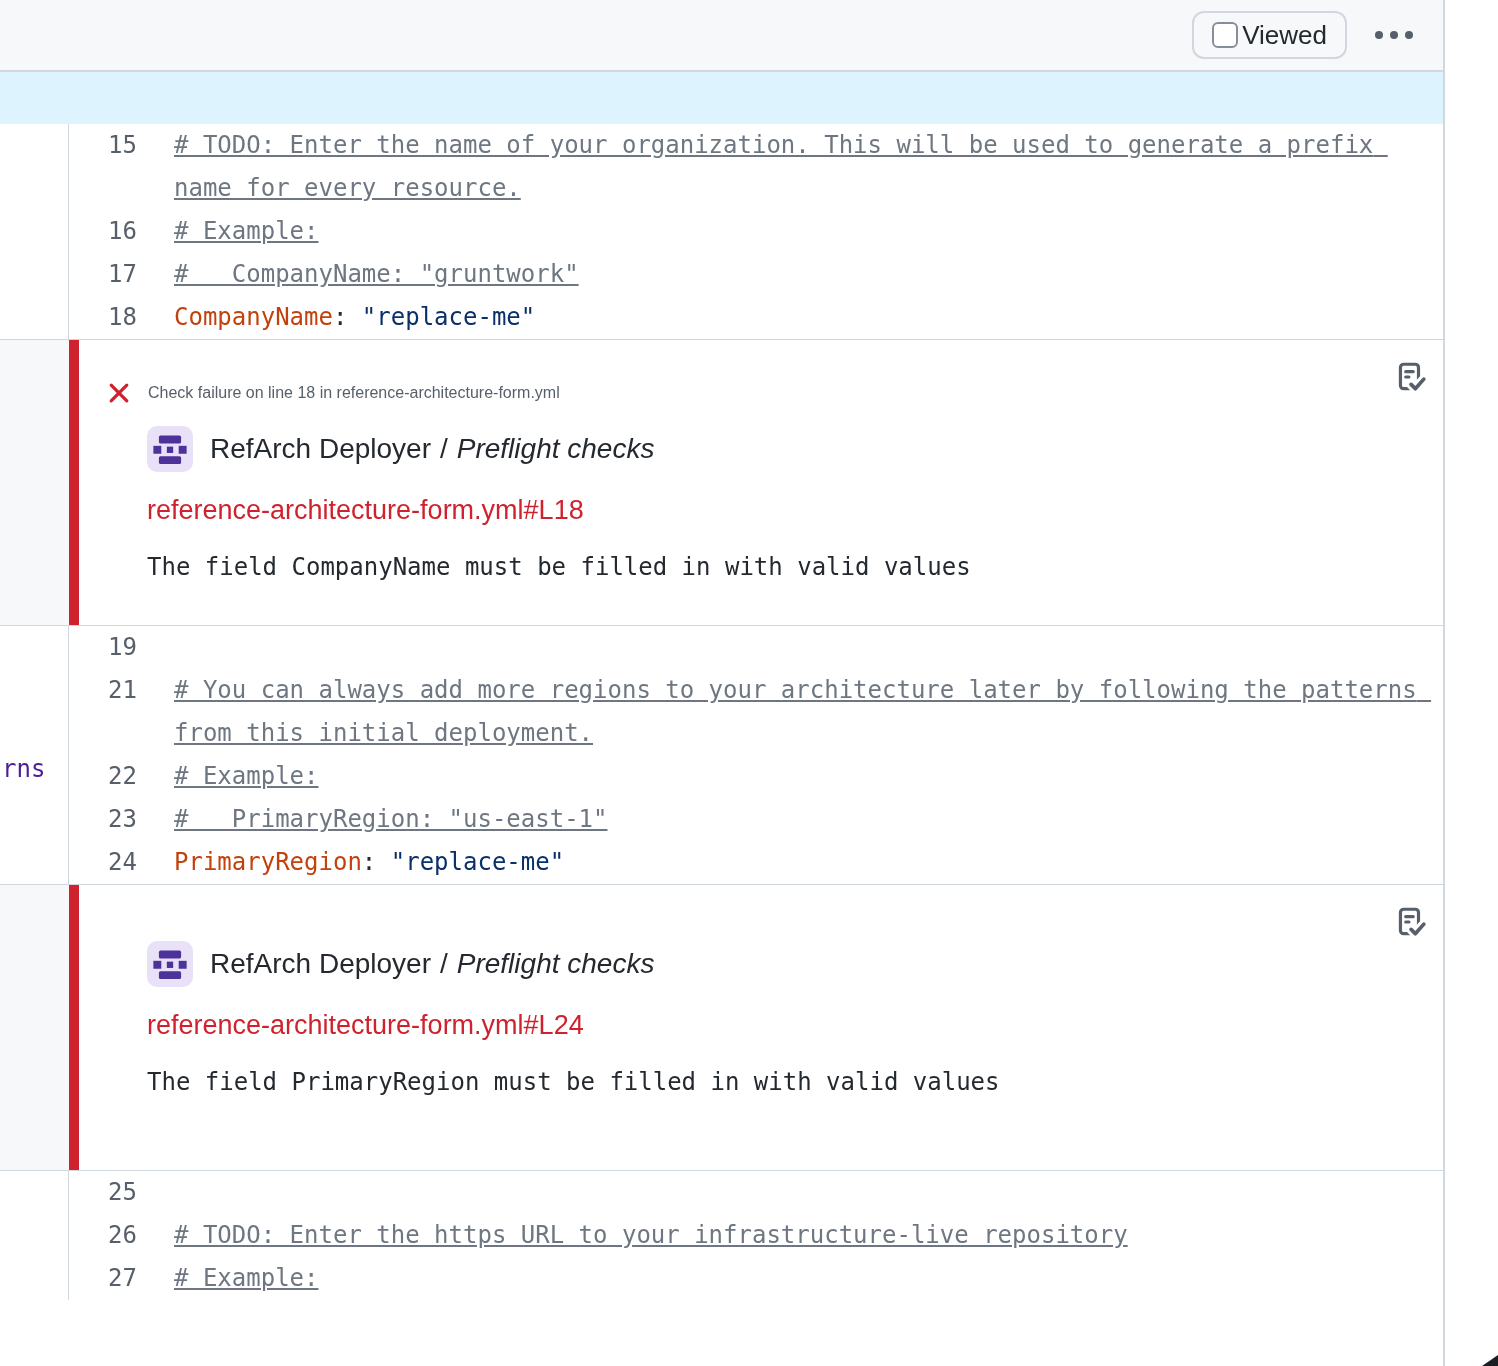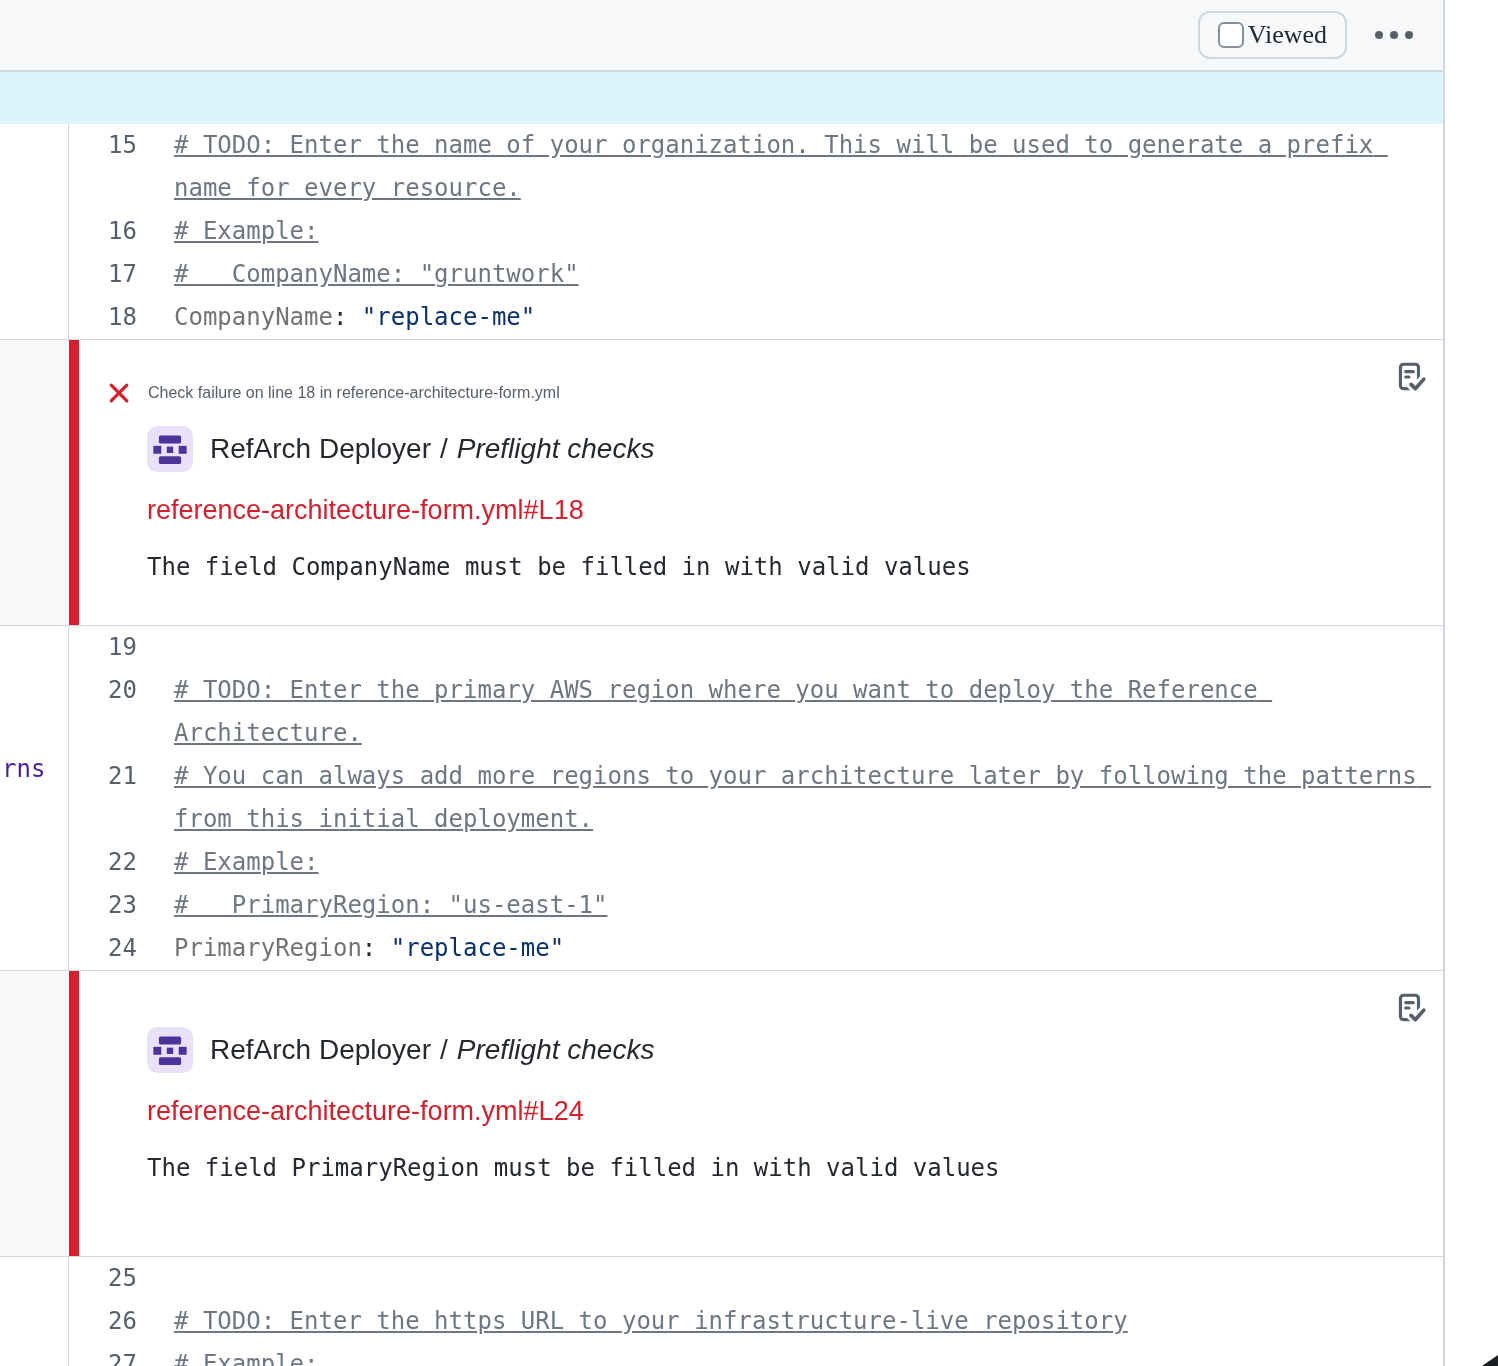--- a/index.html
+++ b/index.html
@@ -30,21 +30,21 @@
     padding-right:26px;
   }
   .viewed-btn {
     height:48px;
     display:flex; align-items:center; gap:4px;
     background:#f6f8fa;
     border:2px solid #d0d7de;
     border-radius:12px;
     padding:0 18px;
     cursor:pointer;
-    font-family:Liberation Serif, serif;
+    font-family:Liberation Sans, sans-serif;
   }
   .checkbox {
     width:26px; height:26px;
     background:#ffffff;
     border:2px solid #868f99;
     border-radius:6px;
     display:inline-block;
   }
   .viewed-label { font-size:26px; color:#24292f; }
   .kebab {
@@ -70,21 +70,21 @@
   }
   .code {
     margin-left:37px;
     width:1264px;
     font:24px/43px "DejaVu Sans Mono", monospace;
     white-space:pre-wrap;
     overflow-wrap:break-word;
     color:#24292f;
   }
   .tok-comment { color:#6e7781;text-decoration:underline; }
-  .tok-key { color:#737373; }
+  .tok-key { color:#c2410c; }
   .tok-punct { color:#24292f; }
   .tok-string { color:#0a3069; }
   .pane-fragment {
     position:absolute; left:2px; top:122px;
     font:24px/43px "DejaVu Sans Mono", monospace;
     color:#4c1d95;
   }
 
   
   .annotation {
@@ -220,25 +220,20 @@
 
     <div class="code-block">
       <span class="pane-fragment">rns</span>
       <div class="code-line">
         <div class="sliver"></div>
         <div class="ln">19</div>
         <div class="code"><span class="tok-comment"></span></div>
       </div>
       <div class="code-line">
         <div class="sliver"></div>
-        <div class="ln">20</div>
-        <div class="code"><span class="tok-comment"># TODO: Enter the primary AWS region where you want to deploy the Reference Architecture.</span></div>
-      </div>
-      <div class="code-line">
-        <div class="sliver"></div>
         <div class="ln">21</div>
         <div class="code"><span class="tok-comment"># You can always add more regions to your architecture later by following the patterns from this initial deployment.</span></div>
       </div>
       <div class="code-line">
         <div class="sliver"></div>
         <div class="ln">22</div>
         <div class="code"><span class="tok-comment"># Example:</span></div>
       </div>
       <div class="code-line">
         <div class="sliver"></div>

